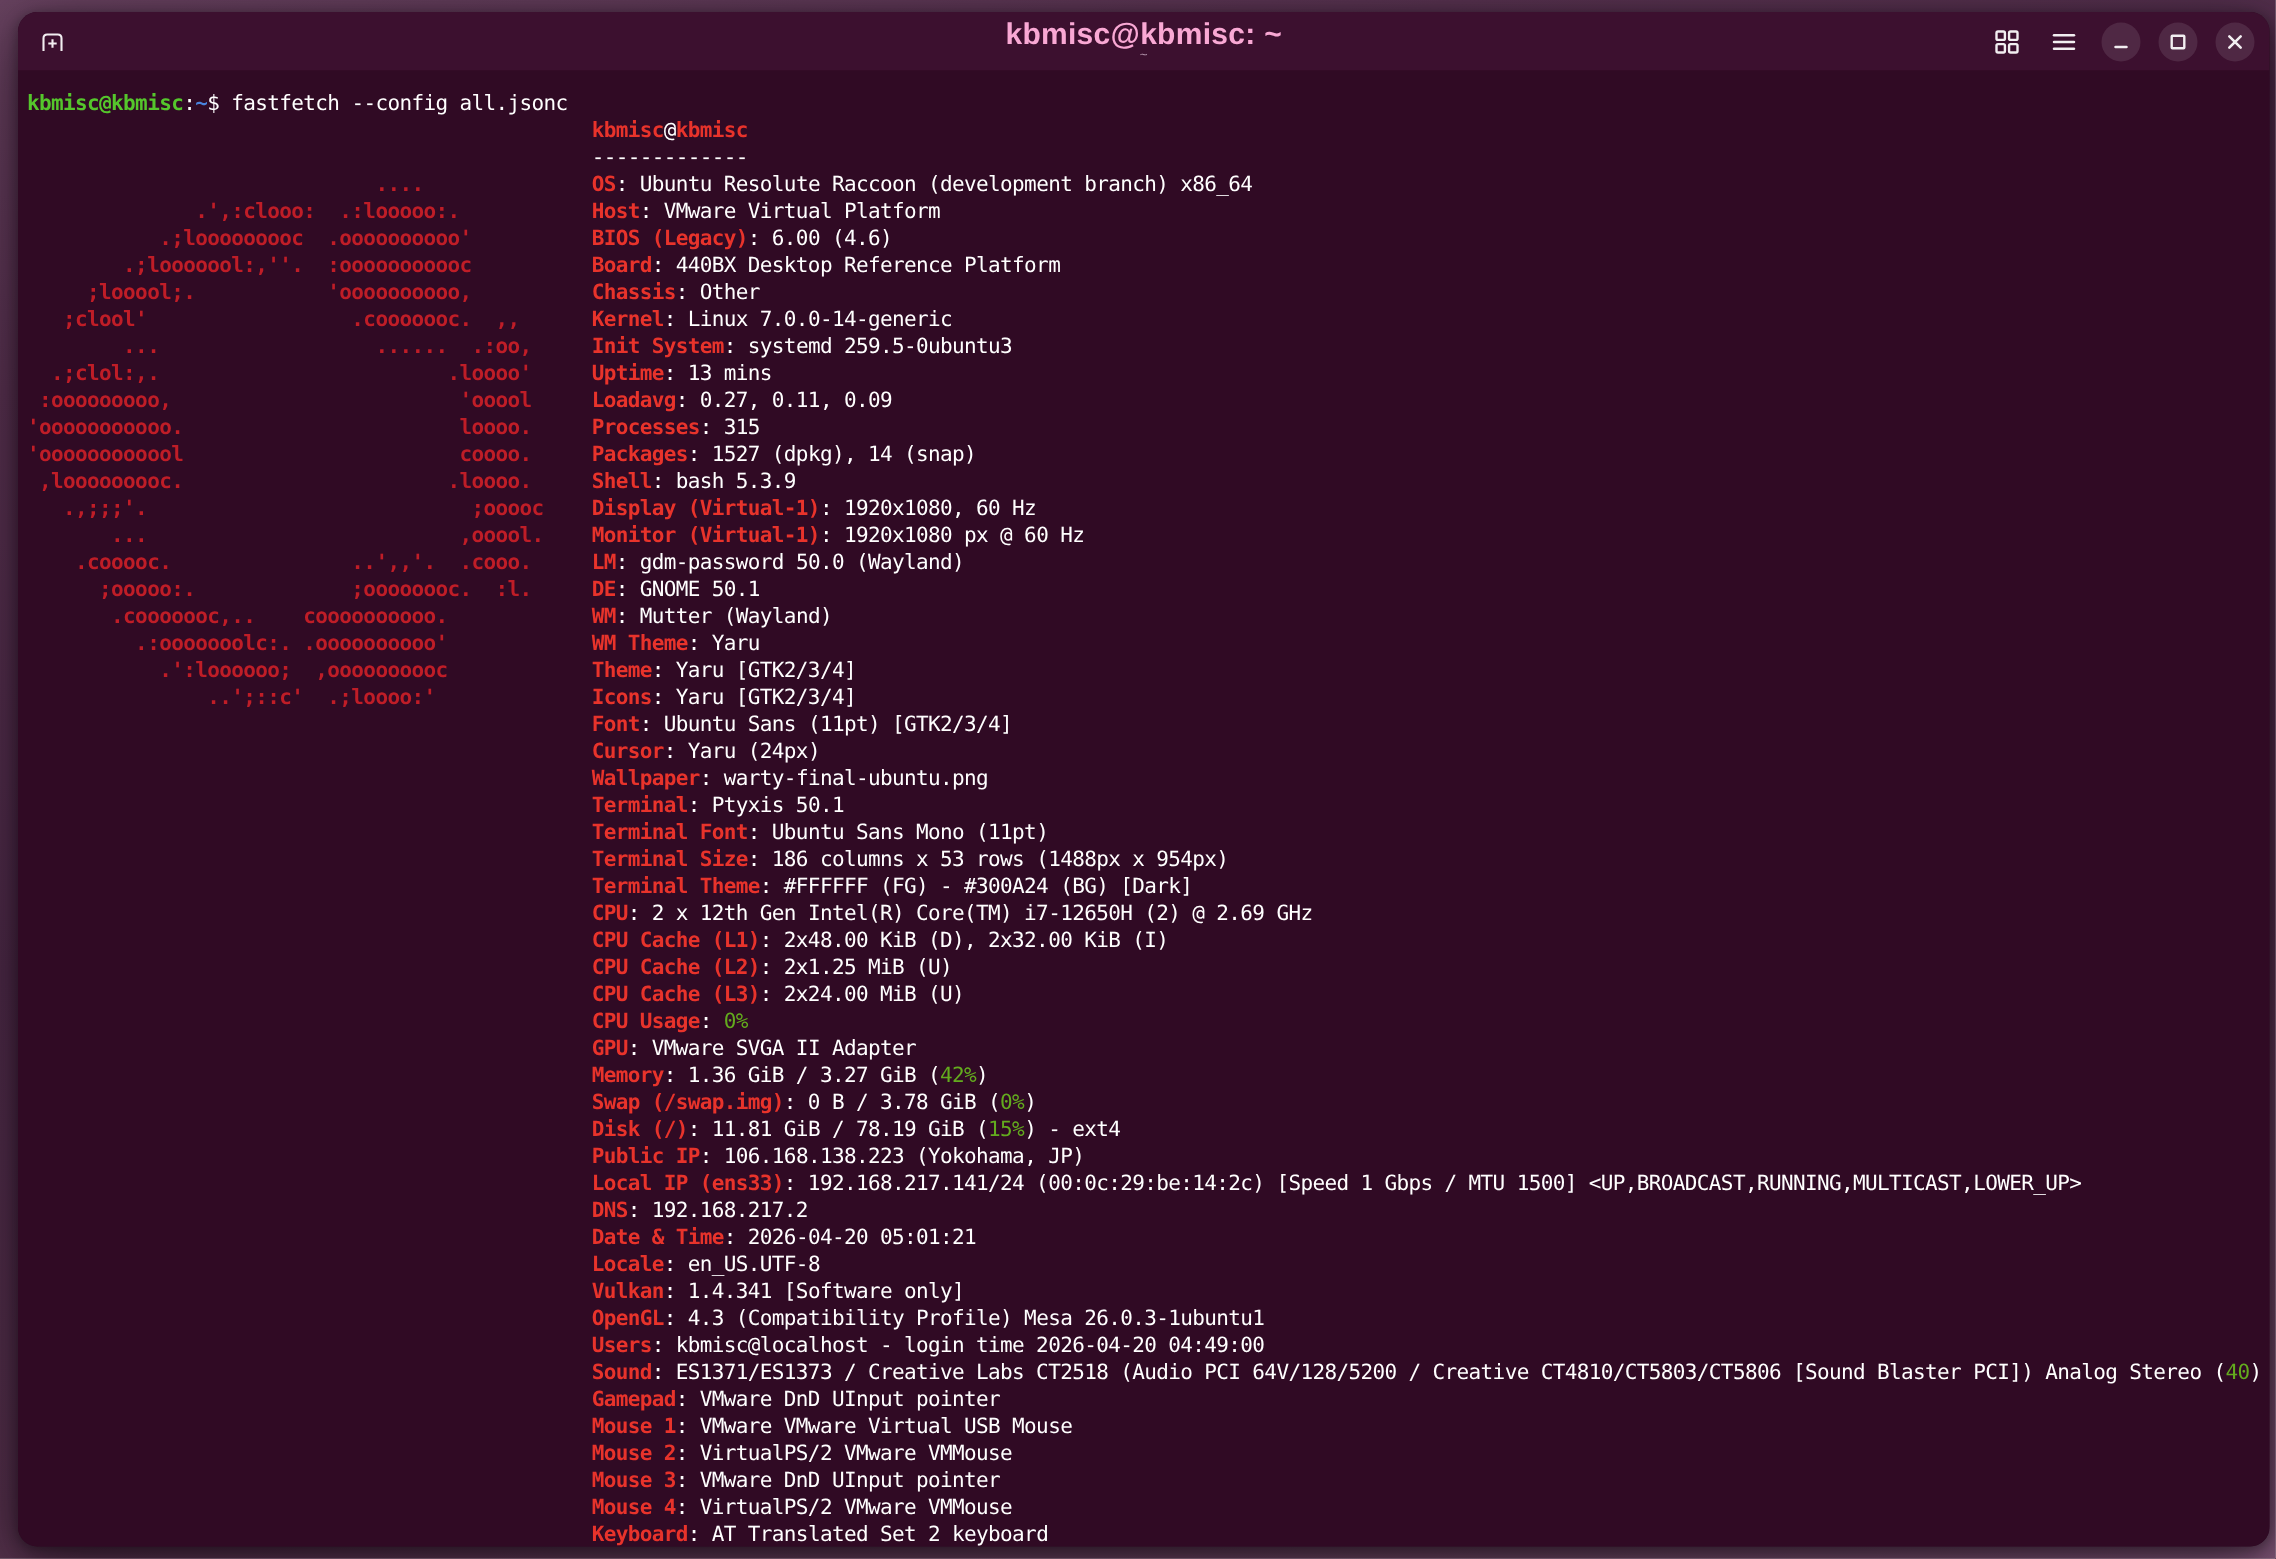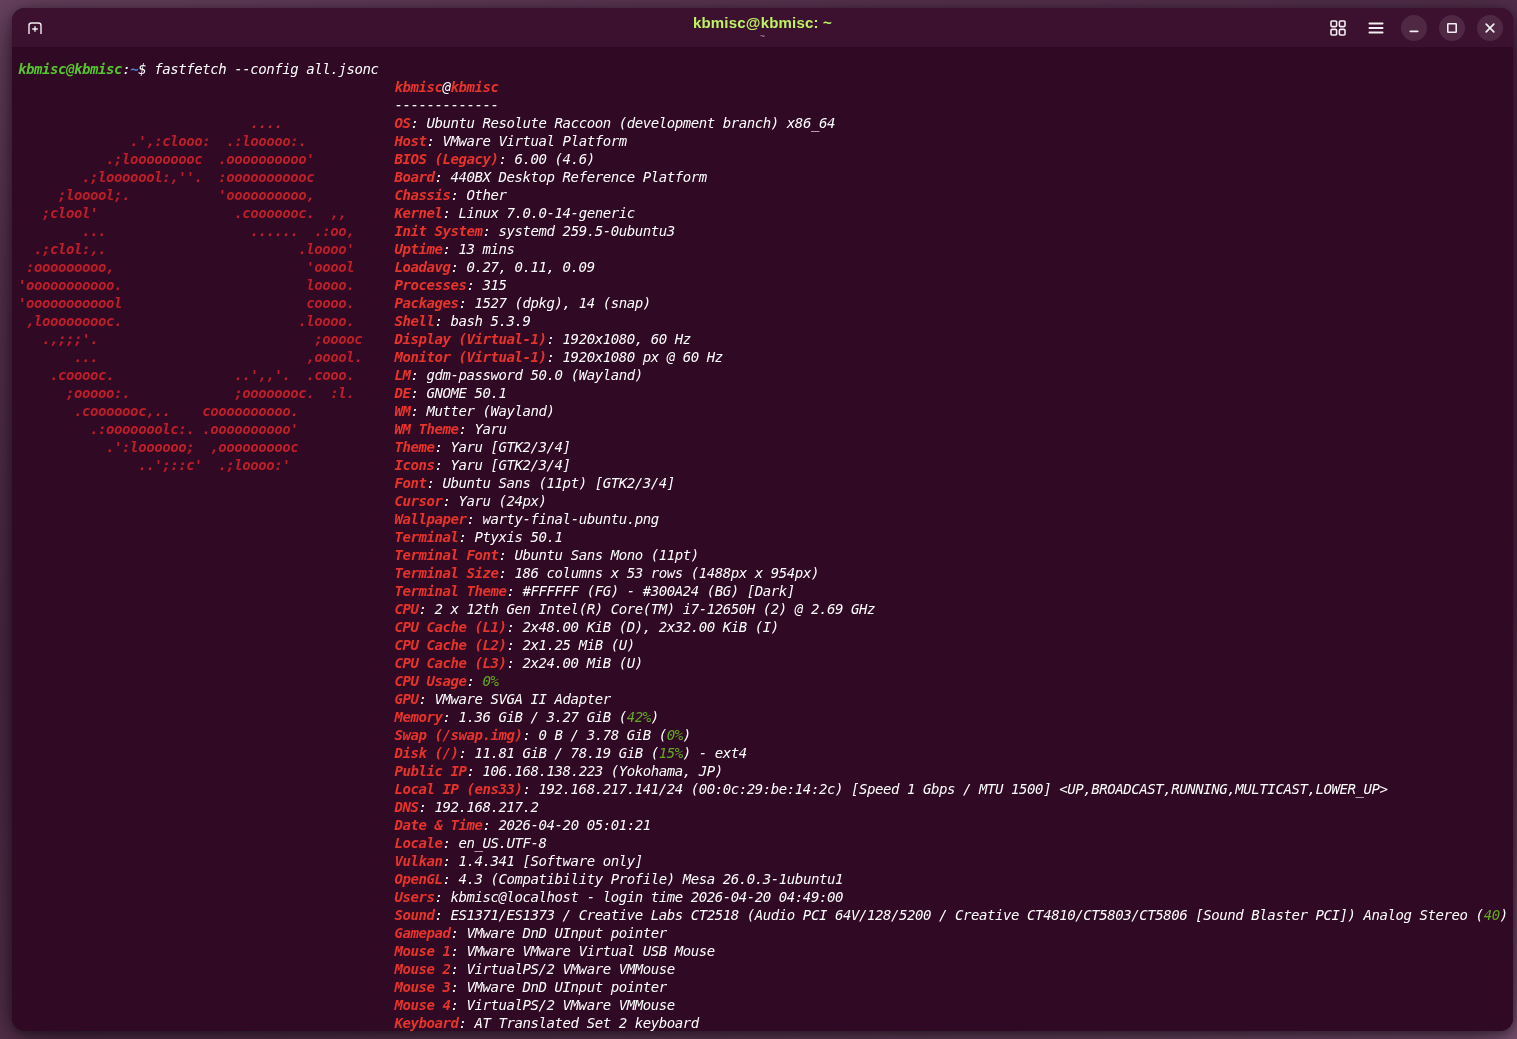--- a/index.html
+++ b/index.html
@@ -17,40 +17,40 @@
   .titlebar{
     height:39px;background:var(--titlebar-bg,#3C102F);
     display:flex;align-items:center;position:relative;
     padding:0 10px;box-sizing:border-box;
   }
   .title-block{
     position:absolute;left:0;right:0;top:0;bottom:0;
     display:flex;flex-direction:column;align-items:center;justify-content:center;
     pointer-events:none;
   }
-  .title{color:#bef264;font-weight:bold;font-size:15px;line-height:16px;letter-spacing:.2px;}
+  .title{color:#f9a8d4;font-weight:bold;font-size:20px;line-height:16px;letter-spacing:.2px;}
   .subtitle{color:var(--subtitle-fg,#B394AB);font-size:9px;line-height:10px;margin-top:0px;}
   .tb-btn{
     background:transparent;border:none;padding:0;margin:0;cursor:pointer;
     width:26px;height:26px;display:flex;align-items:center;justify-content:center;
     color:#f2eef1;
   }
   .tb-right{display:flex;align-items:center;gap:12px;margin-left:auto;position:relative;z-index:2;}
   .tb-btn.circle{
     width:26px;height:26px;border-radius:50%;
     background:var(--button-circle-bg,rgba(255,255,255,.10));
   }
   .screen{
     position:absolute;left:0;right:0;top:39px;bottom:0;
     background:var(--terminal-bg,#300A24);
     color:var(--terminal-fg,#fff);
     font-family:"DejaVu Sans Mono",monospace;
     font-size:14px;line-height:18px;letter-spacing:-0.42px;
     white-space:pre;padding:13px 0 0 6px;box-sizing:border-box;
-    overflow:hidden;cursor:text;font-style:italic;
+    overflow:hidden;cursor:text;
   }
   .row{height:18px;}
   .art{color:var(--red-art,#BF1D27);font-weight:bold;}
   .r{color:var(--red-label,#E8332B);font-weight:bold;}
   .w{color:var(--terminal-fg,#FFFFFF);}
   .g{color:var(--green-value,#63AB1E);}
   .gp{color:var(--green-prompt,#55C62C);font-weight:bold;}
   .b{color:var(--blue-path,#4A82DC);font-weight:bold;}
 </style>
 </head>

